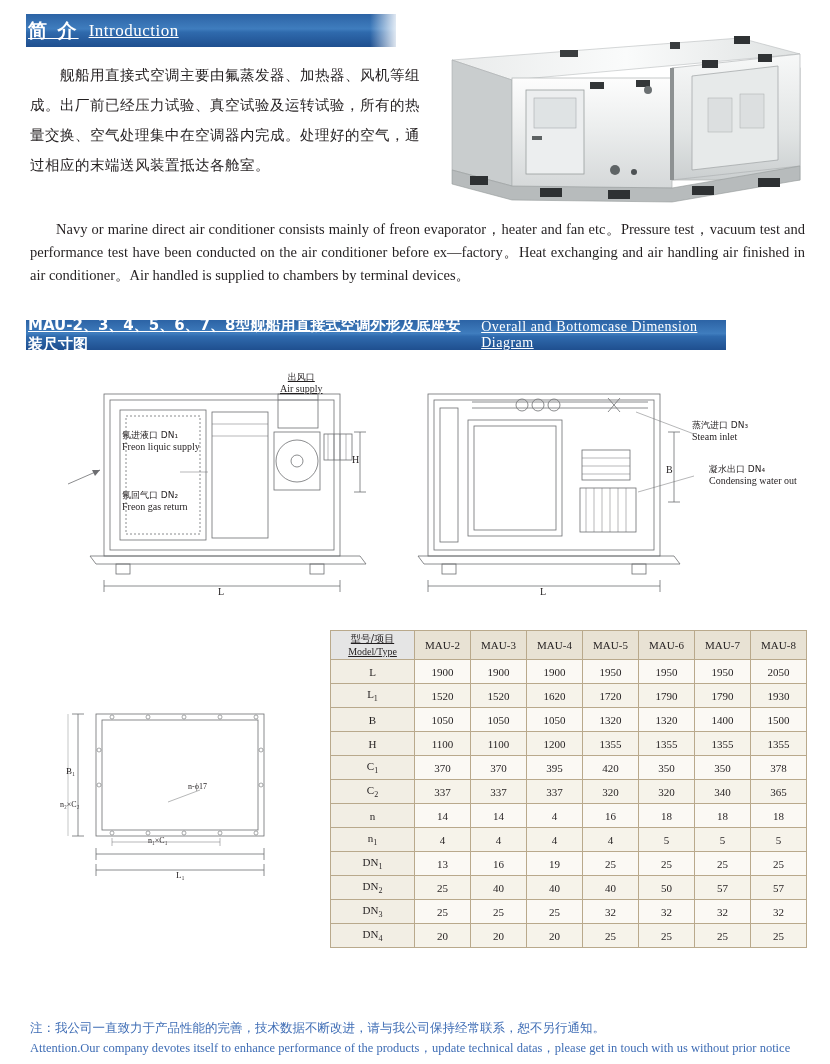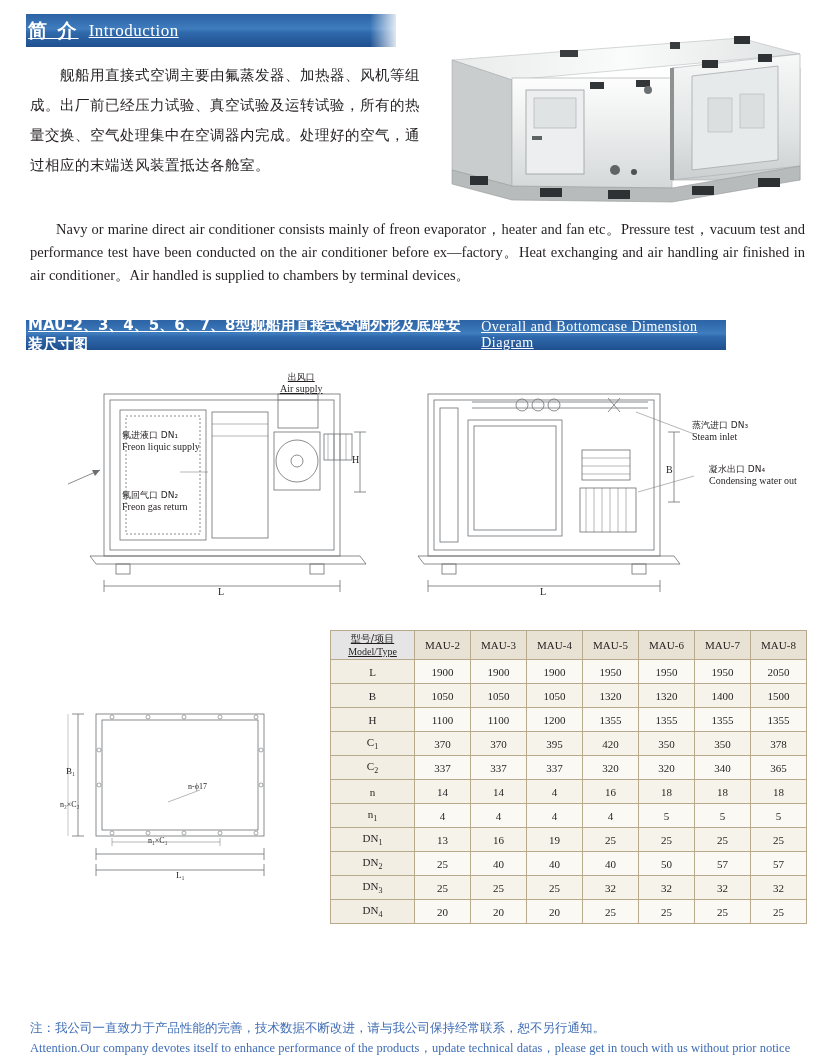--- a/index.html
+++ b/index.html
@@ -417,20 +417,30 @@
         <td class="rowhead">L</td>
         <td class="val">1900</td>
         <td class="val">1900</td>
         <td class="val">1900</td>
         <td class="val">1950</td>
         <td class="val">1950</td>
         <td class="val">1950</td>
         <td class="val">2050</td>
       </tr>
       <tr>
+        <td class="rowhead">L<span class="sub">1</span></td>
+        <td class="val">1520</td>
+        <td class="val">1520</td>
+        <td class="val">1620</td>
+        <td class="val">1720</td>
+        <td class="val">1790</td>
+        <td class="val">1790</td>
+        <td class="val">1930</td>
+      </tr>
+      <tr>
         <td class="rowhead">B</td>
         <td class="val">1050</td>
         <td class="val">1050</td>
         <td class="val">1050</td>
         <td class="val">1320</td>
         <td class="val">1320</td>
         <td class="val">1400</td>
         <td class="val">1500</td>
       </tr>
       <tr>

